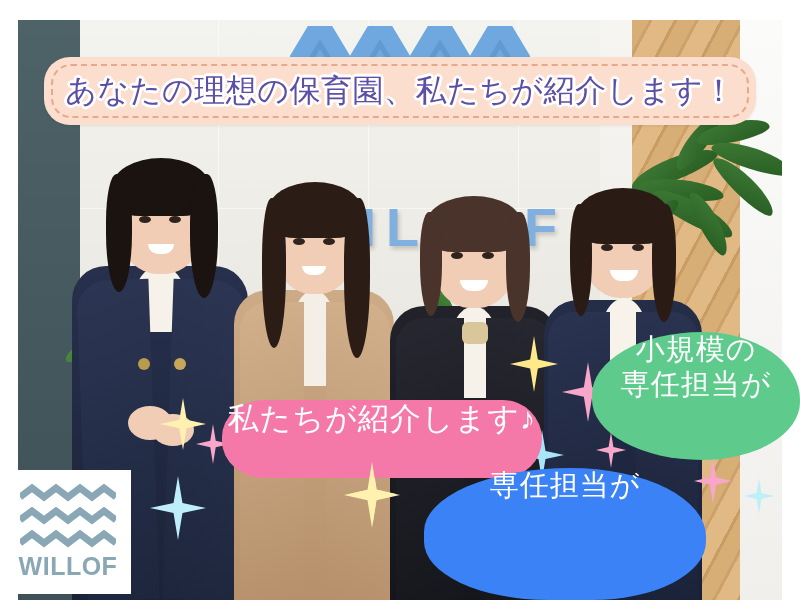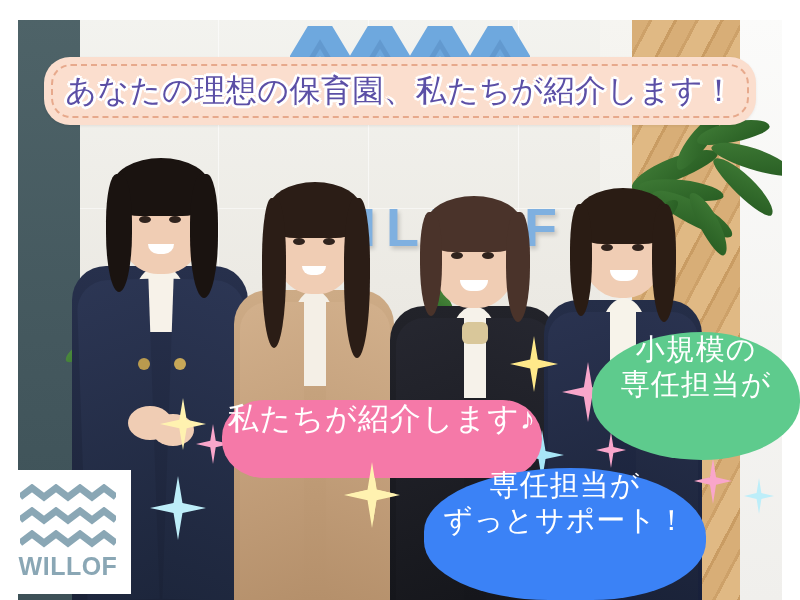--- a/index.html
+++ b/index.html
@@ -313,21 +313,20 @@
   <div class="bubble bubble-pink">
     <div>
       <span>私たちが紹介します♪</span>
     </div>
   </div>
 
 
   <div class="bubble bubble-yellow">
     <div>
       <span>専任担当が</span>
-      <span>ずっとサポート！</span>
     </div>
   </div>
 
   <div class="sparkle" style="left:150px;top:476px;width:56px;height:64px;background:#bdeef9;"></div>
   <div class="sparkle" style="left:344px;top:462px;width:56px;height:66px;background:#fff2b0;"></div>
 
   <div class="logo">
     <div class="logo-zigs">
       <svg width="96" height="18" viewBox="0 0 96 18">
         <polyline points="0,13 12,4 24,13 36,4 48,13 60,4 72,13 84,4 96,13" fill="none" stroke="#8aa7b5" stroke-width="7" stroke-linejoin="miter"></polyline>

